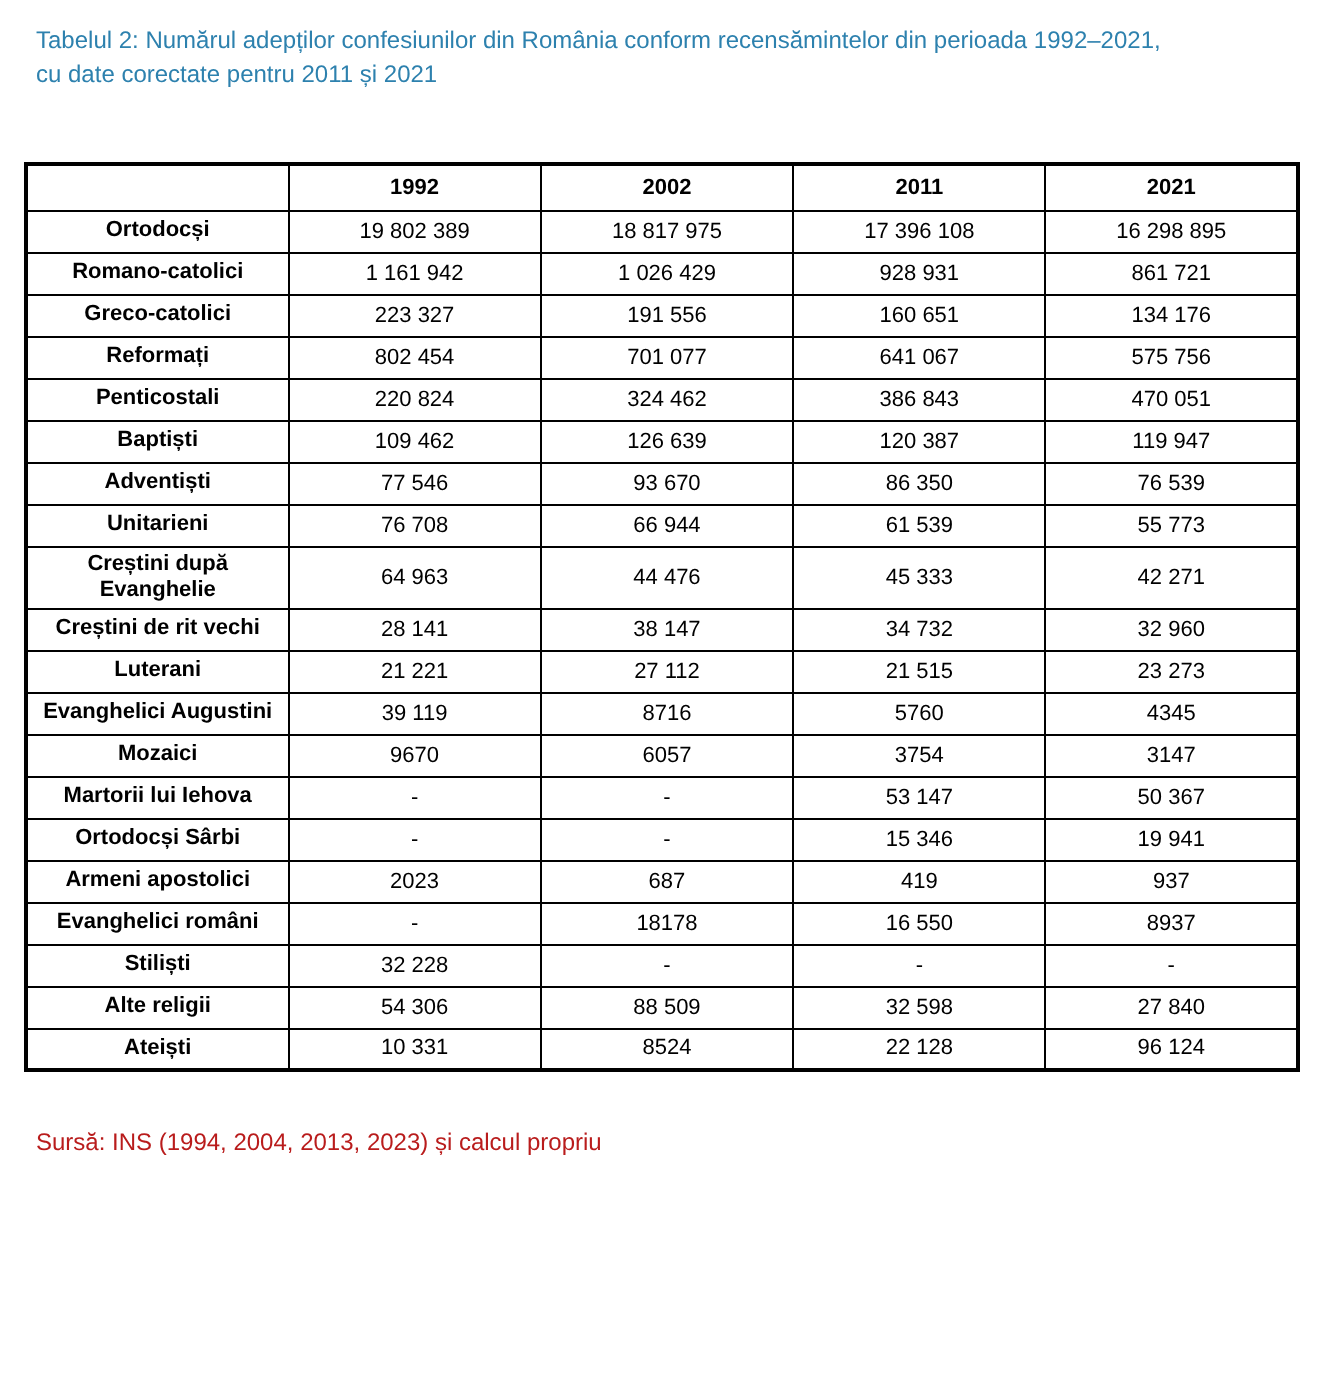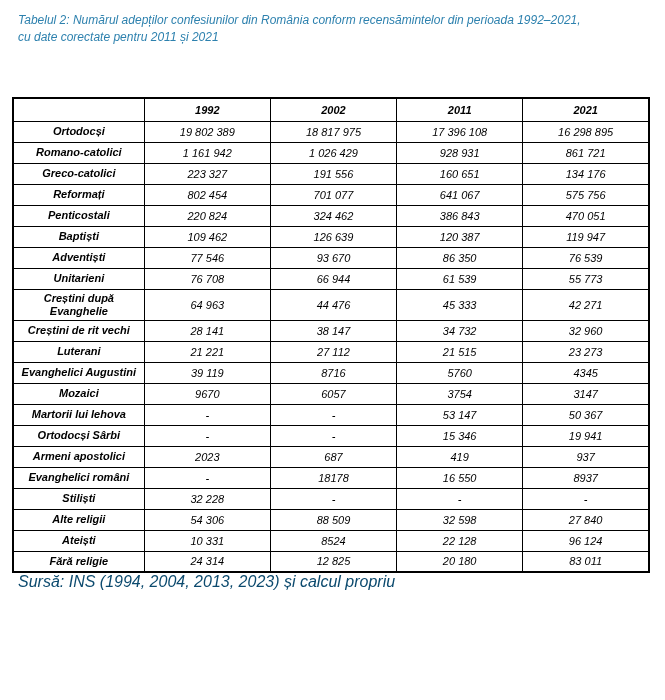--- a/index.html
+++ b/index.html
@@ -1,28 +1,28 @@
 <!DOCTYPE html>
 <html><head>
 <meta charset="utf-8">
 <style>
   html,body{margin:0;padding:0;background:#ffffff;}
   body{font-family:"Liberation Sans",sans-serif;color:#000;}
-  .page{width:665px;height:700px;box-sizing:border-box;padding:8px 12px;background:#fff;overflow:hidden;font-style:italic;}
+  .page{width:665px;height:700px;box-sizing:border-box;padding:8px 12px;background:#fff;overflow:hidden;}
   .title{color:#2d81ae;font-size:12px;line-height:17px;margin:4px 0 0 6px;font-weight:400;}
-  .table-wrap{margin-top:51px;}
+  .table-wrap{margin-top:35px;}
   table{border-collapse:collapse;width:638px;table-layout:fixed;}
   table{border:2px solid #000;}
   th,td{border:1.5px solid #000;padding:2px 6px;font-size:11px;box-sizing:border-box;height:21px;vertical-align:middle;}
   thead th{font-weight:bold;text-align:center;height:23px;}
   td.label{font-weight:bold;text-align:center;line-height:13px;}
   td.val{text-align:center;white-space:nowrap;}
   col.c-label{width:131px;}
   col.c-year{width:126px;}
-  .source{color:#0c4a6e;font-size:16px;margin:0 0 0 6px;font-weight:400;}
+  .source{color:#b91c1c;font-size:12px;margin:28px 0 0 6px;font-weight:400;}
 </style>
 </head>
 <body>
 
 <div class="page">
 
   <div class="title">
     <div>Tabelul 2: Numărul adepților confesiunilor din România conform recensămintelor din perioada 1992–2021,</div>
     <div>cu date corectate pentru 2011 și 2021</div>
   </div>
@@ -179,26 +179,19 @@
             <td class="val">32 598</td>
             <td class="val">27 840</td>
           </tr>
           <tr>
             <td class="label">Ateiști</td>
             <td class="val">10 331</td>
             <td class="val">8524</td>
             <td class="val">22 128</td>
             <td class="val">96 124</td>
           </tr>
-          <tr>
-            <td class="label">Fără religie</td>
-            <td class="val">24 314</td>
-            <td class="val">12 825</td>
-            <td class="val">20 180</td>
-            <td class="val">83 011</td>
-          </tr>
         </tbody>
     </table>
   </div>
 
   <div class="source">Sursă: INS (1994, 2004, 2013, 2023) și calcul propriu</div>
 
 </div>
 
 </body></html>

